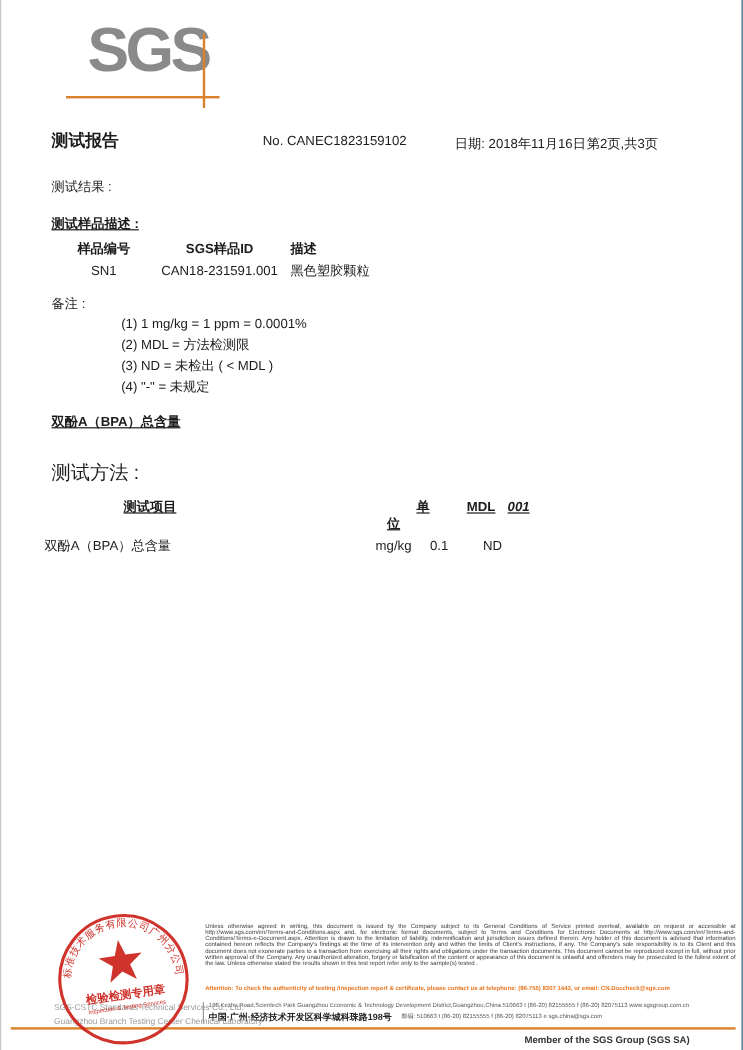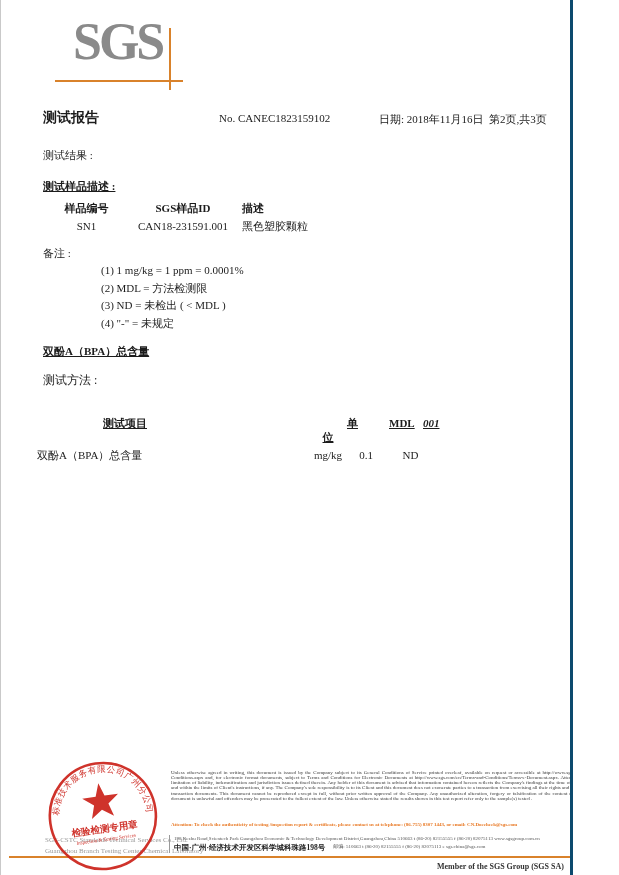--- a/index.html
+++ b/index.html
@@ -1,19 +1,19 @@
 <!DOCTYPE html>
 <html><head>
 <meta charset="utf-8">
 <style>
   html,body { margin:0; padding:0; background:#ffffff; }
   .page {
-    position:relative; width:573px; height:875px; background:#ffffff;
-    font-family:Liberation Serif, serif; color:#1c1c1c;
-    border-left:1px solid #c9c9c9; border-right:3px solid #0c4a6e;
+    position:relative; width:619px; height:875px; background:#ffffff;
+    font-family:Liberation Sans, sans-serif; color:#1c1c1c;
+    border-left:1px solid #c9c9c9; border-right:1px solid #0c4a6e;
     box-sizing:border-box; overflow:hidden;
   }
   
   .logo-text {
     position:absolute; left:72px; top:16px; font-size:52px; font-weight:bold;
     letter-spacing:-3px; color:#8a8a8a; line-height:1;
   }
   .logo-hline { position:absolute; left:54px; top:80px; width:128px; height:2px; background:#d9822b; }
   .logo-vline { position:absolute; left:168px; top:28px; width:2px; height:62px; background:#d9822b; }
   
@@ -27,21 +27,21 @@
   .sample-table {
     position:absolute; left:48px; top:201px; display:grid;
     grid-template-columns:75px 118px 190px; row-gap:4px; font-size:11px; line-height:14px;
   }
   .sample-table .hd { font-weight:bold; }
   .sample-table .c1, .sample-table .c2 { text-align:center; }
   .sample-table .c3 { text-align:left; }
   .sec-remarks { position:absolute; left:42px; top:246px; font-size:11px; }
   .remarks { position:absolute; left:100px; top:262px; font-size:11px; line-height:17.5px; }
   .sec-bpa { position:absolute; left:42px; top:344px; font-size:11px; font-weight:bold; text-decoration:underline; }
-  .method-label { position:absolute; left:42px; top:372px; font-size:12px; }
+  .method-label { position:absolute; left:42px; top:384px; font-size:16px; }
   .method-text { position:absolute; left:100px; top:371px; width:486px; font-size:11px; line-height:21px; }
   .result-table {
     position:absolute; left:36px; top:416px; display:grid;
     grid-template-columns:270px 42px 34px 55px; row-gap:4px; font-size:11px; line-height:14px;
   }
   .result-table .hd { font-weight:bold; }
   .result-table .h1 { padding-left:26px; }
   .result-table .num { text-align:center; }
   .result-table .it { font-style:italic; }
   .u { text-decoration:underline;margin-left:40px; }

